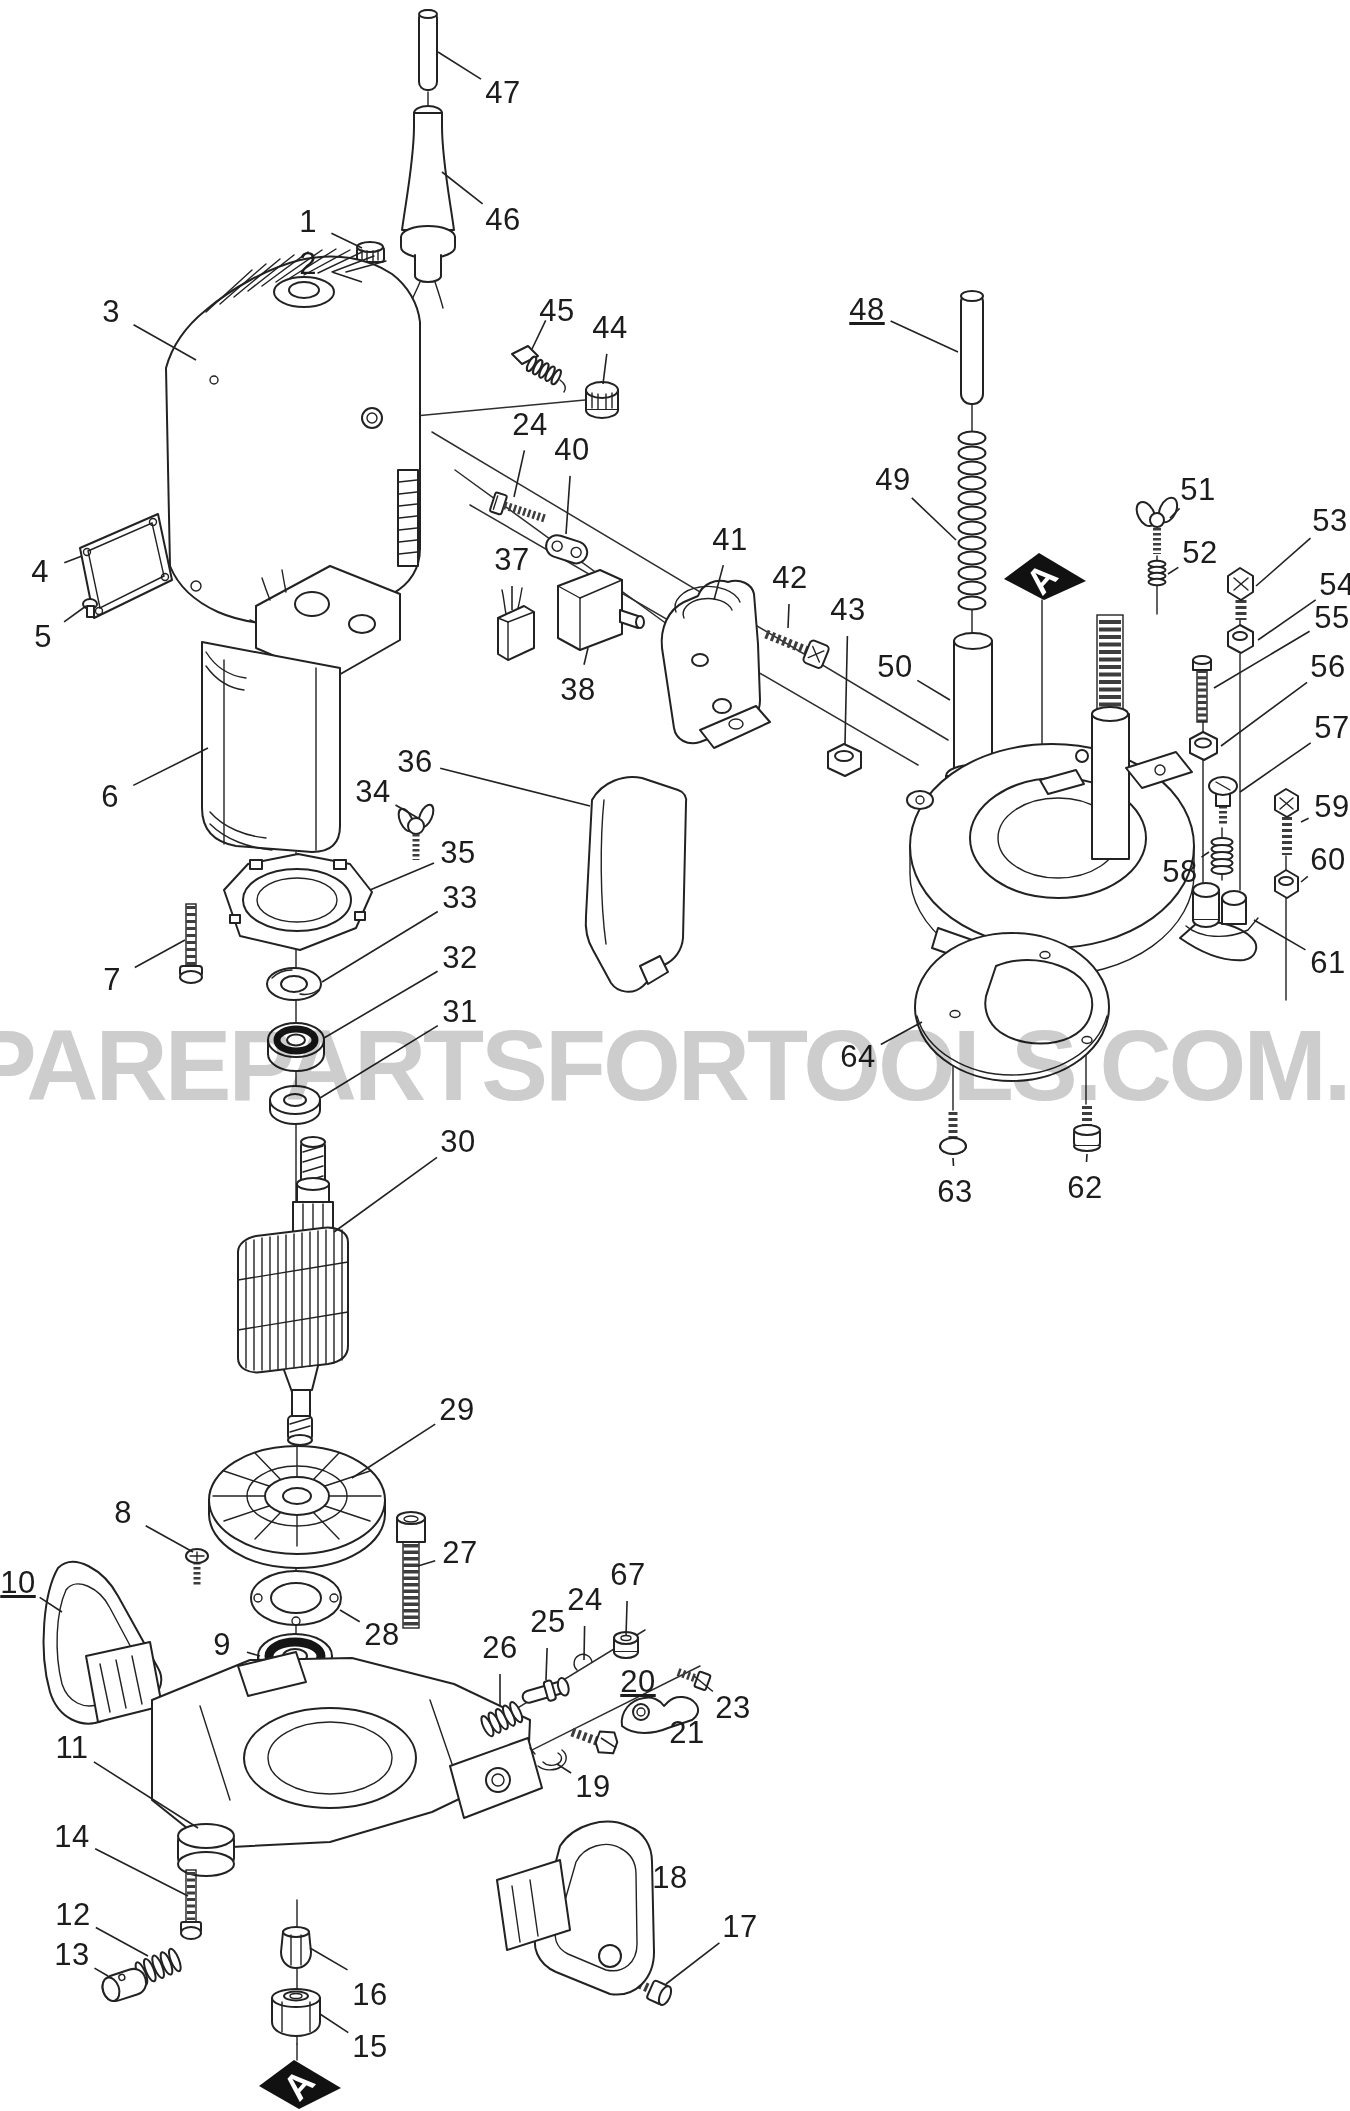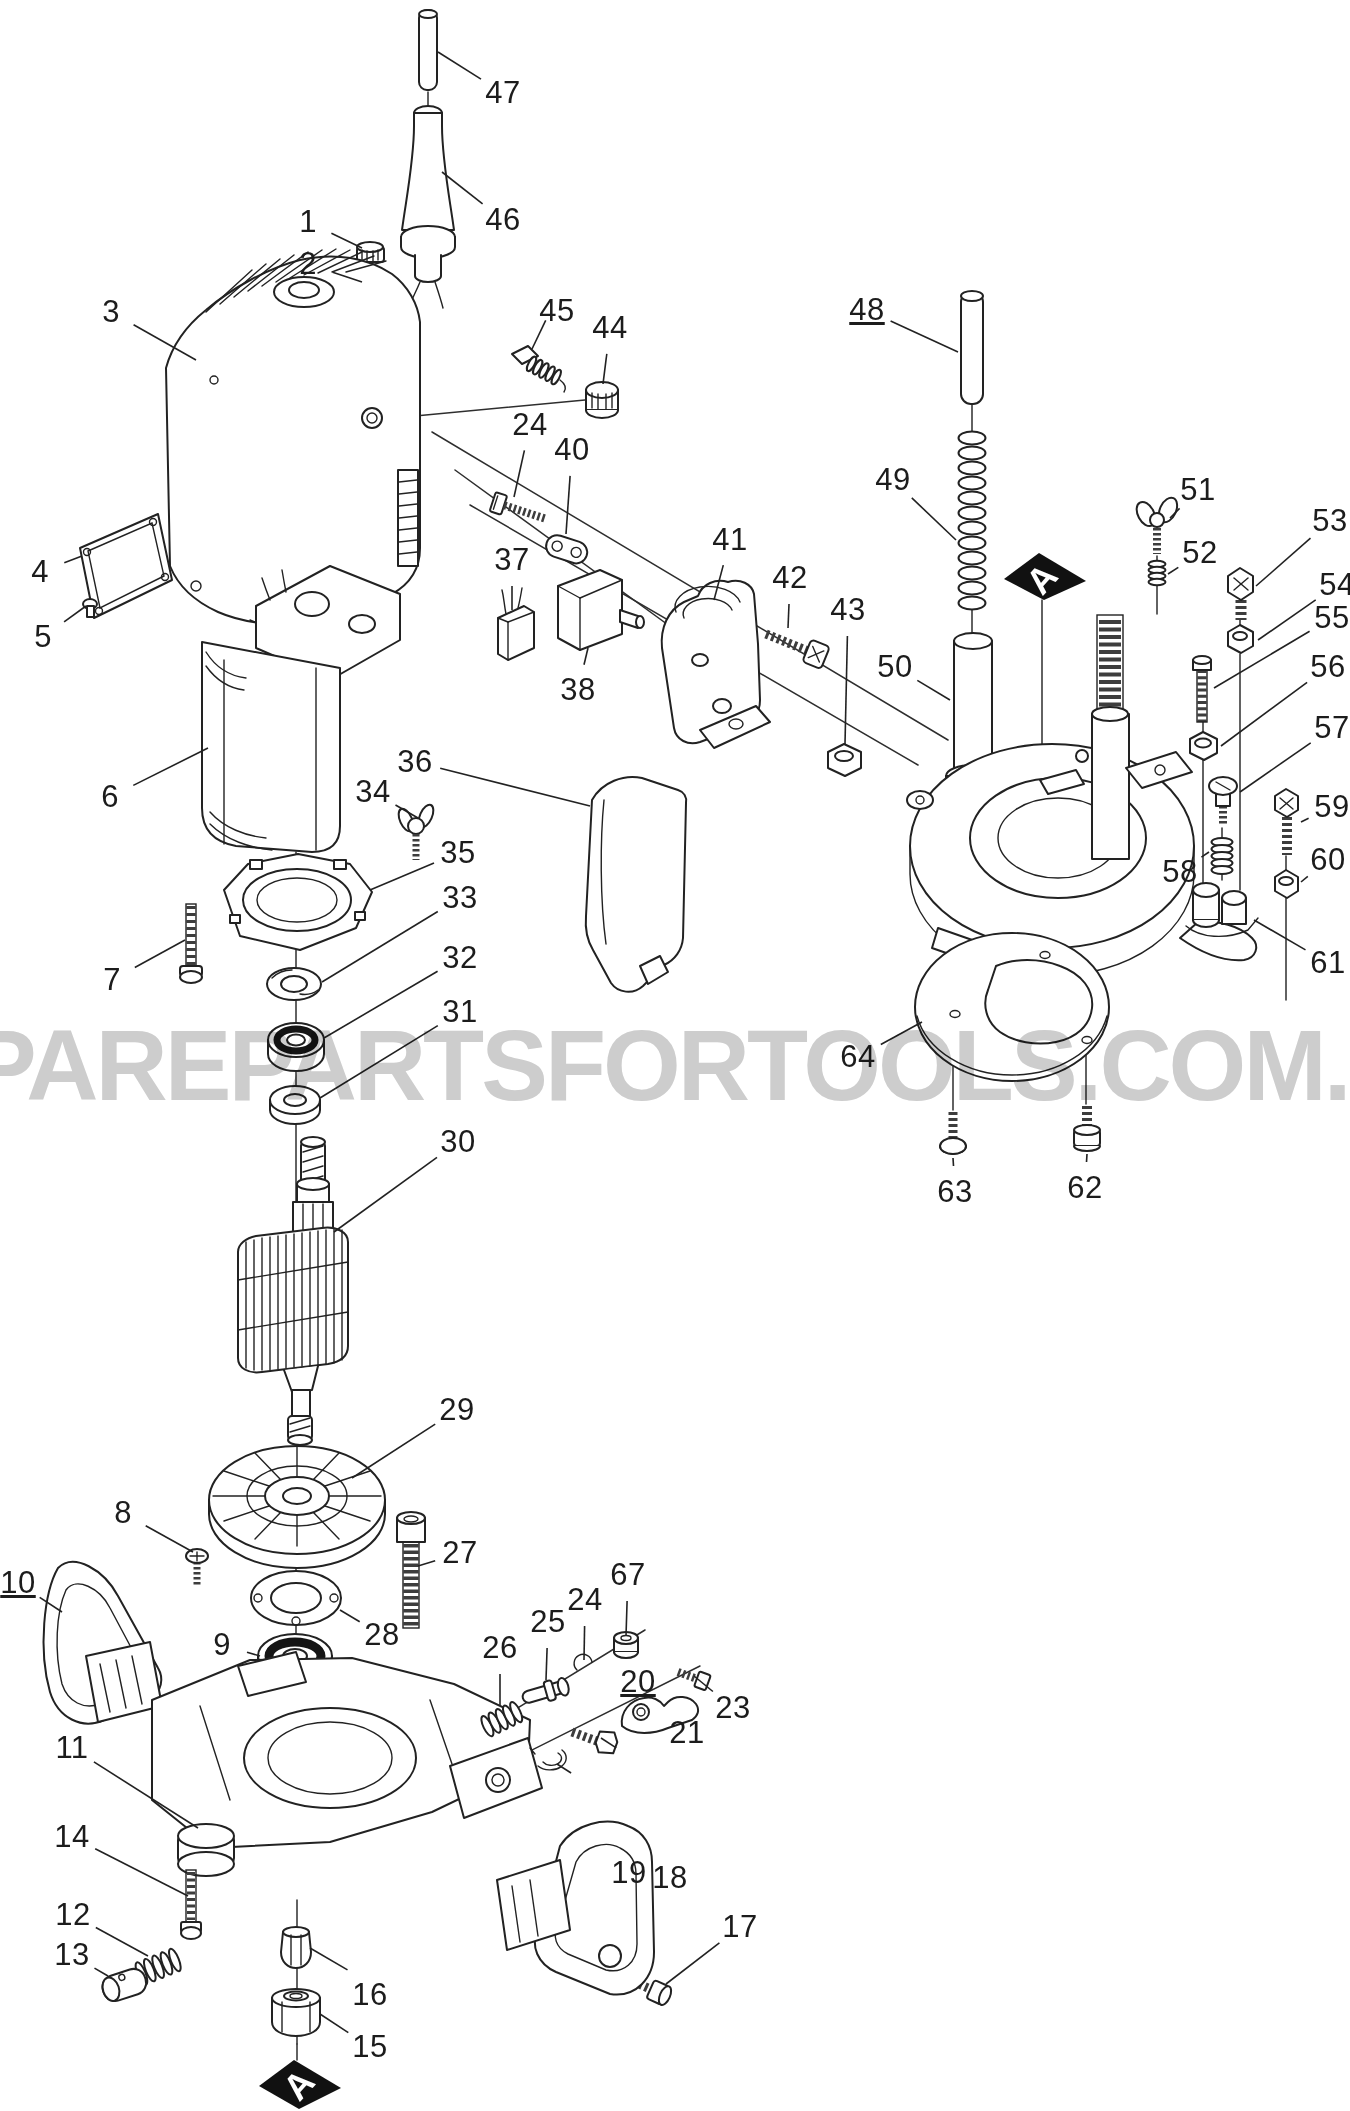--- a/index.html
+++ b/index.html
@@ -687,21 +687,21 @@
       <div class="plabel" style="left: 222px; top: 1645px;">9</div>
       <div class="plabel" style="left: 18px; top: 1583px; text-decoration: underline;">10</div>
       <div class="plabel" style="left: 72px; top: 1748px;">11</div>
       <div class="plabel" style="left: 73px; top: 1915px;">12</div>
       <div class="plabel" style="left: 72px; top: 1955px;">13</div>
       <div class="plabel" style="left: 72px; top: 1837px;">14</div>
       <div class="plabel" style="left: 370px; top: 2047px;">15</div>
       <div class="plabel" style="left: 370px; top: 1983px; margin-top: 12px;">16</div>
       <div class="plabel" style="left: 740px; top: 1927px;">17</div>
       <div class="plabel" style="left: 670px; top: 1878px;">18</div>
-      <div class="plabel" style="left: 593px; top: 1873px; margin-left: 36px;">19</div>
+      <div class="plabel" style="left: 593px; top: 1787px;">19</div>
       <div class="plabel" style="left: 638px; top: 1682px; text-decoration: underline;">20</div>
       <div class="plabel" style="left: 687px; top: 1733px;">21</div>
       <div class="plabel" style="left: 733px; top: 1708px;">23</div>
       <div class="plabel" style="left: 585px; top: 1600px;">24</div>
       <div class="plabel" style="left: 548px; top: 1622px;">25</div>
       <div class="plabel" style="left: 500px; top: 1648px;">26</div>
       <div class="plabel" style="left: 460px; top: 1553px;">27</div>
       <div class="plabel" style="left: 382px; top: 1635px;">28</div>
       <div class="plabel" style="left: 457px; top: 1410px;">29</div>
       <div class="plabel" style="left: 458px; top: 1142px;">30</div>

